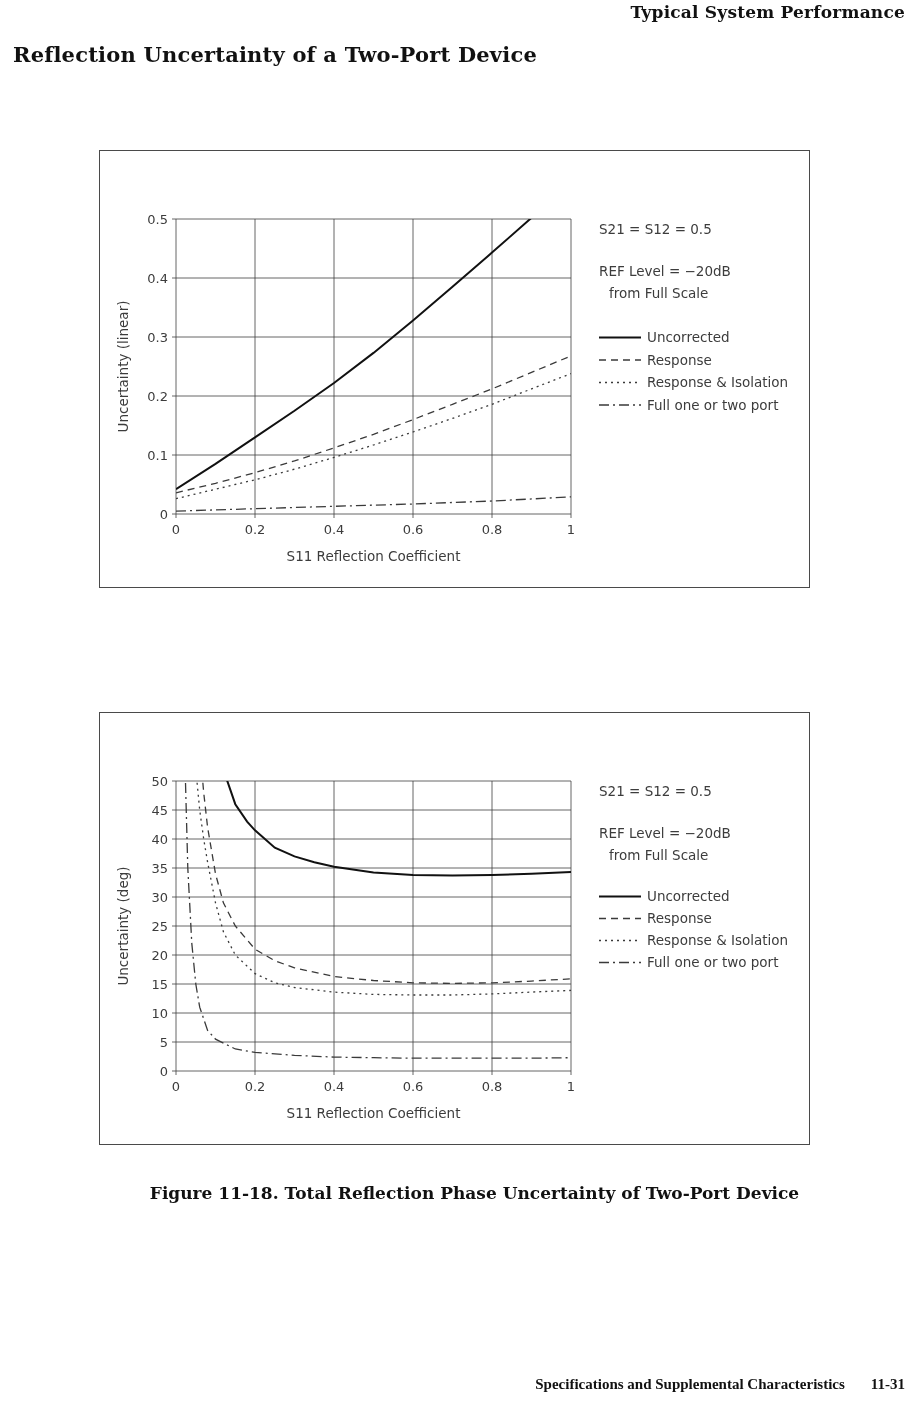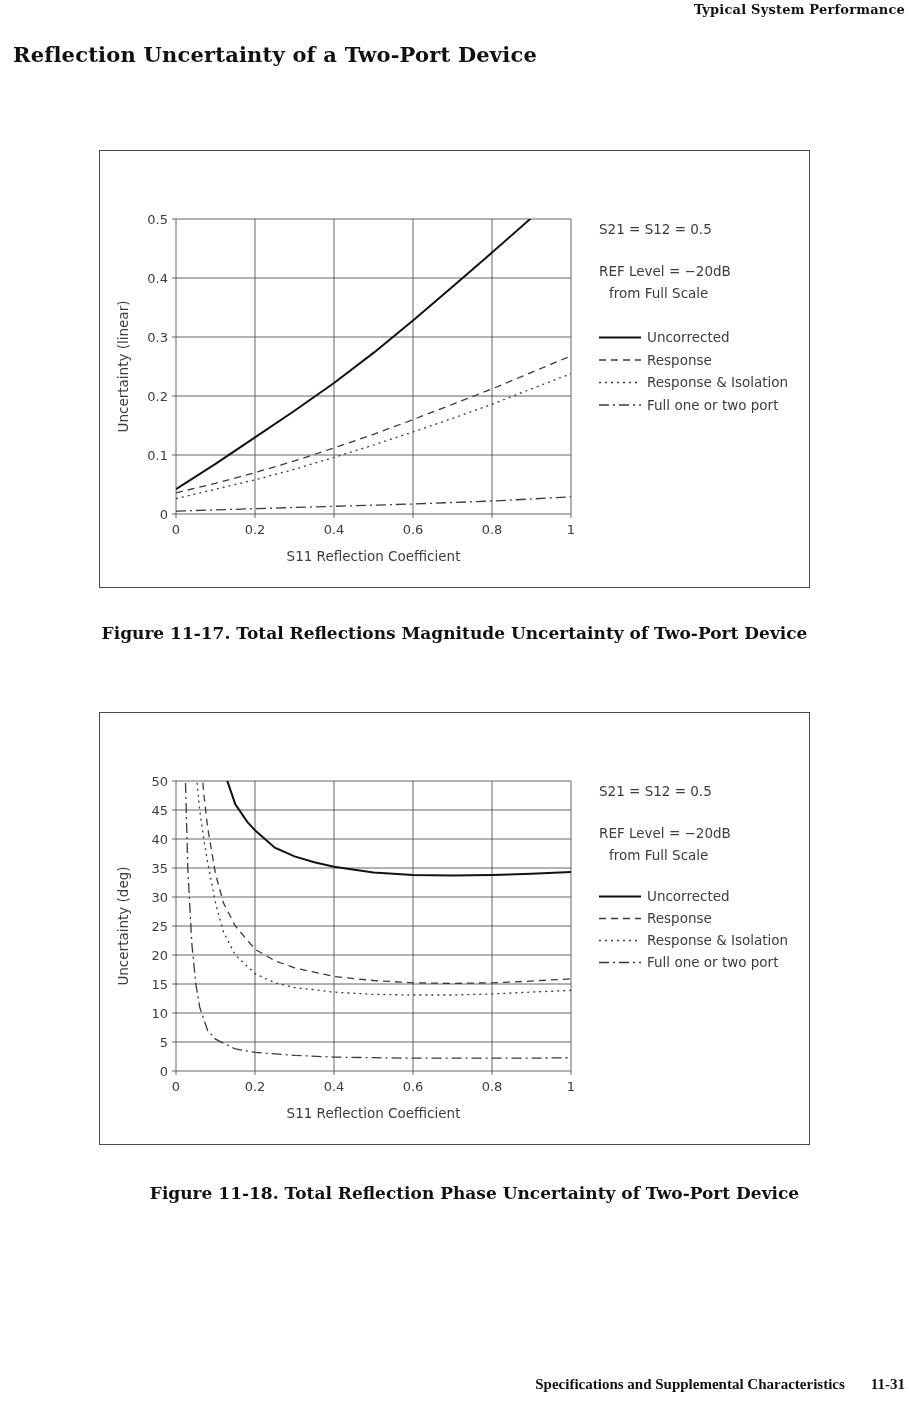--- a/index.html
+++ b/index.html
@@ -2,21 +2,21 @@
 <html><head>
 <meta charset="utf-8">
 <style>
   html,body { margin:0; padding:0; background:#ffffff; }
   .page {
     position:relative; width:909px; height:1405px; background:#ffffff;
     font-family:"DejaVu Serif", serif; color:#111; overflow:hidden;
   }
   .running-head {
     position:absolute; top:2px; right:4px;
-    font-weight:bold; font-size:13px; letter-spacing:0.2px;
+    font-weight:bold; font-size:17px; letter-spacing:0.2px;
   }
   .heading {
     position:absolute; top:42px; left:13px; margin:0;
     font-weight:bold; font-size:21px; letter-spacing:0.2px;
   }
   .chart-box {
     position:absolute; left:99px; width:711px; box-sizing:border-box;
     border:1px solid #4a4a4a; background:#fff;
   }
   #chart1-box { top:150px; height:438px; }
@@ -103,21 +103,20 @@
         <text x="547" y="191" class="anno">Uncorrected</text>
         <line x1="499" y1="209" x2="541" y2="209" stroke="#3a3a3a" stroke-width="1.3" stroke-dasharray="7,5"></line>
         <text x="547" y="213.5" class="anno">Response</text>
         <line x1="499" y1="231.5" x2="541" y2="231.5" stroke="#3a3a3a" stroke-width="1.3" stroke-dasharray="2,4"></line>
         <text x="547" y="236" class="anno">Response &amp; Isolation</text>
         <line x1="499" y1="254" x2="541" y2="254" stroke="#3a3a3a" stroke-width="1.3" stroke-dasharray="10,4,2,4"></line>
         <text x="547" y="258.5" class="anno">Full one or two port</text>
       </svg>
   </div>
 
-  <div class="caption" id="caption1">Figure 11-17. Total Reflections Magnitude Uncertainty of Two-Port Device</div>
 
   <div class="chart-box" id="chart2-box">
     <svg id="chart2" width="709" height="431">
         <defs>
           <clipPath id="chart2-clip">
             <rect x="76" y="68" width="395" height="290"></rect>
           </clipPath>
         </defs>
         <line x1="76" y1="68" x2="76" y2="358" stroke="#3f3f3f" stroke-width="0.8"></line>
         <line x1="76" y1="358" x2="76" y2="362" stroke="#3f3f3f" stroke-width="0.8"></line>

